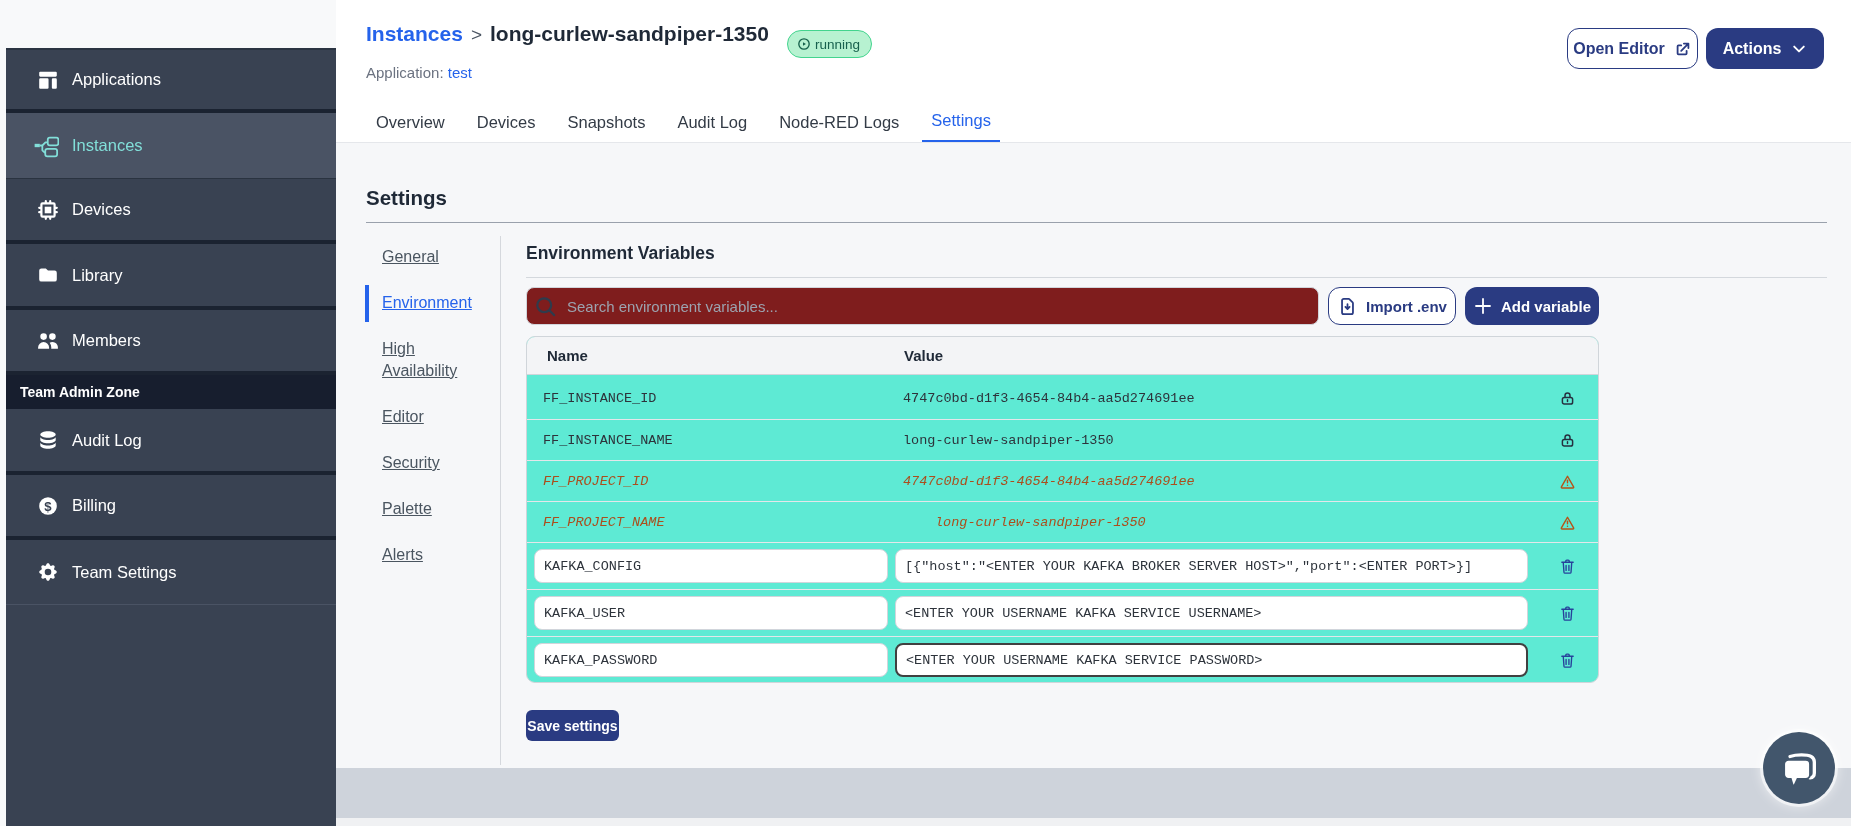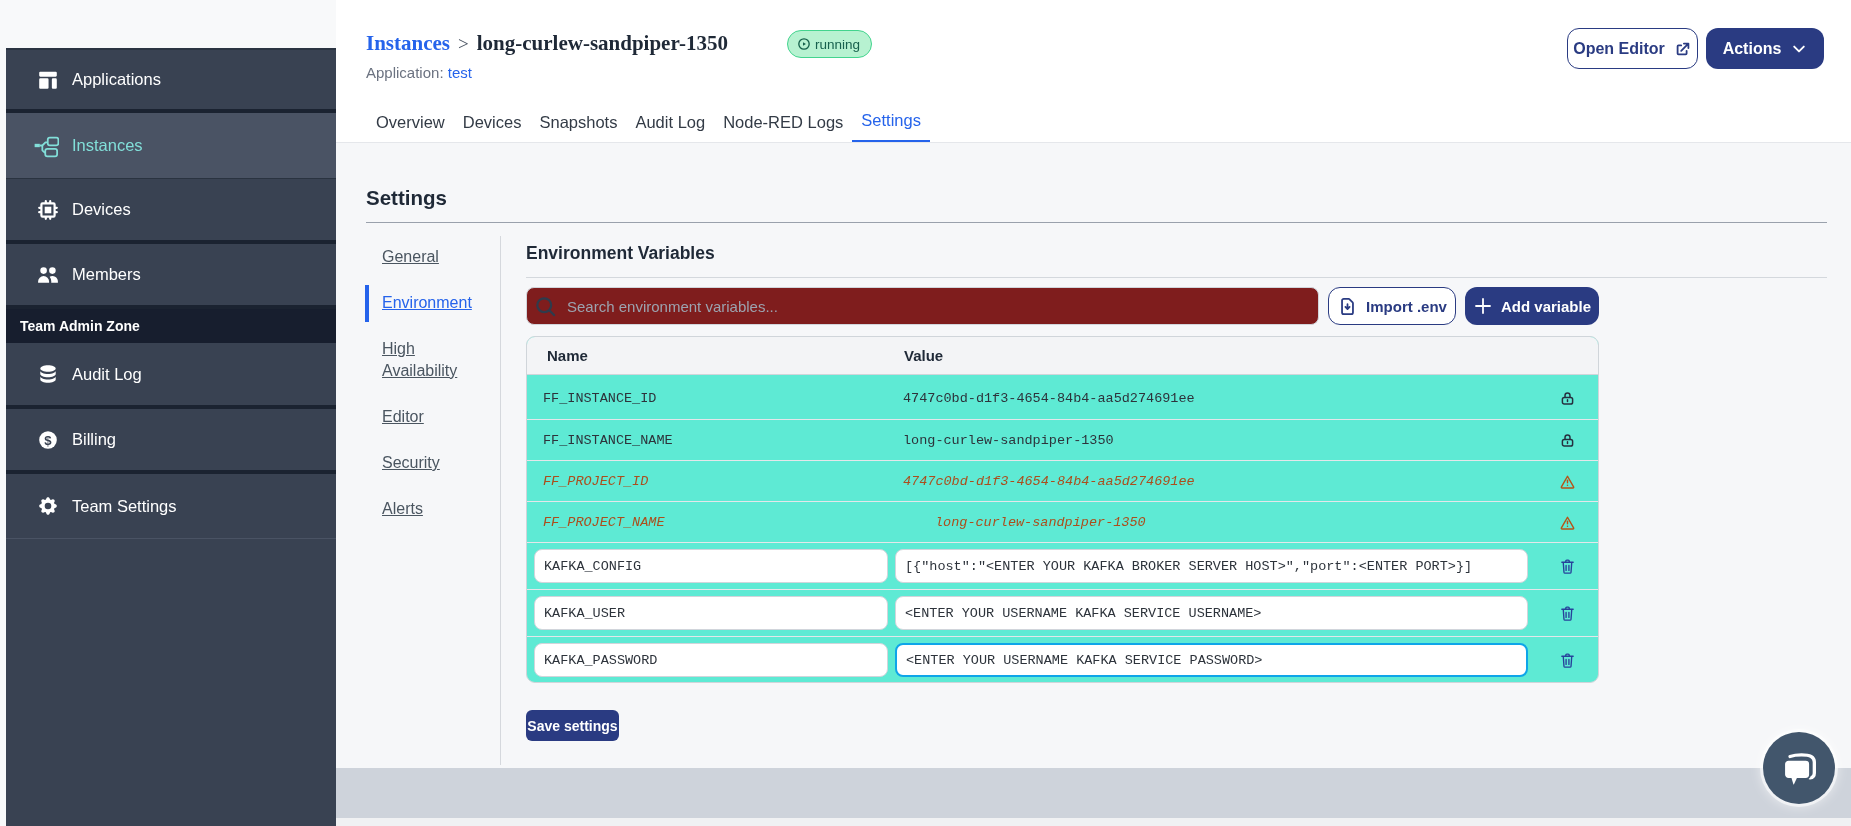--- a/index.html
+++ b/index.html
@@ -12,30 +12,30 @@
 .navitem.active { background:#4a5364; color:#82dfd9; border-bottom:1px solid #2a3340; }
 #adminband { height:34px; background:#171e2e; color:#fff; font-size:14px; font-weight:600; display:flex; align-items:center; padding-left:14px; }
 
 
 #main { position:absolute; left:336px; top:0; width:1515px; height:826px; background:#fff; }
 #graybg { position:absolute; left:0; top:143px; width:1515px; height:625px; background:#f6f7f9; }
 #strip { position:absolute; left:0; top:768px; width:1515px; height:50px; background:#ced3db; }
 #below { position:absolute; left:0; top:818px; width:1515px; height:8px; background:#f0f1f3; }
 
 
-#crumbs { position:absolute; left:30px; top:31px; font-size:21px; font-weight:700; color:#1f2937;font-family:Liberation Serif, serif; }
+#crumbs { position:absolute; left:30px; top:22px; font-size:21px; font-weight:700; color:#1f2937; }
 #crumbs a { color:#2563eb; text-decoration:none; }
 #crumbs .sep { color:#4b5563; font-weight:400; margin:0 8px; font-size:19px; }
 #runpill { position:absolute; left:451px; top:30px; height:28px; padding:0 11px 0 9px; display:flex; align-items:center; background:#b7f2d1; border:1.5px solid #43d48e; border-radius:14px; font-size:13.5px; color:#17604d; }
 #runpill svg { width:14px; height:14px; margin-right:4px; }
 #appline { position:absolute; left:30px; top:64px; font-size:15px; color:#6b7280; }
 #appline a { color:#2563eb; text-decoration:none; }
 
 
-#tabs { position:absolute; left:31px; top:101px; display:flex; }
+#tabs { position:absolute; left:31px; top:101px; display:flex; column-gap:14px; }
 #tabs .tab { font-size:16.5px; color:#333b46; padding:0 9px; height:42px; display:flex; align-items:center; }
 #tabs .tab.active { color:#2563eb; border-bottom:3px solid #2563eb; }
 #tabline { position:absolute; left:0; top:142px; width:1515px; height:1px; background:#e5e7eb; }
 
 
 .btn { position:absolute; display:flex; align-items:center; justify-content:center; border-radius:12px; font-weight:700; }
 #openeditor { left:1231px; top:28px; width:131px; height:41px; background:#fff; border:1px solid #2a3b82; color:#2a3b82; font-size:16px; }
 #openeditor svg { width:18px; height:18px; margin-left:9px; }
 #actions { left:1370px; top:28px; width:118px; height:41px; background:#2a3b82; color:#fff; font-size:16px; }
 #actions svg { width:16px; height:16px; margin-left:10px; }
@@ -68,21 +68,21 @@
 .trow { display:flex; align-items:center; border-bottom:1px solid #e4e7ea; font-size:13.5px; color:#2d333b; }
 .trow .c1 { padding-left:16px; width:368px; flex:0 0 368px; }
 .trow .c2 { padding-left:8px; }
 .trow.warn { color:#ab4e1d; font-style:italic; }
 .icell { margin-left:auto; width:39px; display:flex; justify-content:flex-start; }
 .icell svg { width:17px; height:17px; }
 .inrow { display:flex; align-items:center; border-bottom:1px solid #e4e7ea; }
 .inrow .inp { height:34px; border:1px solid #d1d5db; border-radius:8px; background:#fff; font-family:"Liberation Mono", monospace; font-size:13.5px; color:#2d333b; display:flex; align-items:center; padding-left:9px; }
 .inrow .n { margin-left:7px; width:354px; }
 .inrow .v { margin-left:7px; width:633px; }
-.inrow .v.focus { border:2px solid #0ea5e9; }
+.inrow .v.focus { border:2px solid #404040; }
 
 #saveb { left:190px; top:710px; width:93px; height:31px; background:#2a3b82; color:#fff; font-size:14px; border-radius:6px; white-space:nowrap; }
 
 
 #chat { position:absolute; left:1427px; top:732px; width:72px; height:72px; border-radius:50%; background:#42566c; box-shadow:0 0 0 3px rgba(255,255,255,0.55), 0 0 14px rgba(255,255,255,0.9); display:flex; align-items:center; justify-content:center; }
 </style>
 </head>
 <body>
 <div id="sidebar">
   <div class="navitem" style="height:63px;">
@@ -99,20 +99,26 @@
         <rect x="10.8" y="15.2" width="11.4" height="7.2" rx="2"></rect>
       </svg>
     Instances
   </div>
   <div class="navitem" style="height:65px;">
     <svg viewBox="0 0 20 20" fill="#fff">
         <path d="M13 7H7v6h6V7z"></path>
         <path fill-rule="evenodd" d="M7 2a1 1 0 012 0v1h2V2a1 1 0 112 0v1h2a2 2 0 012 2v2h1a1 1 0 110 2h-1v2h1a1 1 0 110 2h-1v2a2 2 0 01-2 2h-2v1a1 1 0 11-2 0v-1H9v1a1 1 0 11-2 0v-1H5a2 2 0 01-2-2v-2H2a1 1 0 110-2h1V9H2a1 1 0 010-2h1V5a2 2 0 012-2h2V2zM5 5h10v10H5V5z" clip-rule="evenodd"></path>
       </svg>
     Devices
+  </div>
+  <div class="navitem" style="height:66px;">
+    <svg viewBox="0 0 20 20" fill="#fff">
+        <path d="M2 6a2 2 0 012-2h4l2 2h6a2 2 0 012 2v6a2 2 0 01-2 2H4a2 2 0 01-2-2V6z"></path>
+      </svg>
+    Library
   </div>
   <div class="navitem" style="height:65px;">
     <svg viewBox="0 0 20 20" fill="#fff">
         <path d="M9 6a3 3 0 11-6 0 3 3 0 016 0zM17 6a3 3 0 11-6 0 3 3 0 016 0zM12.93 17c.046-.327.07-.66.07-1a6.97 6.97 0 00-1.5-4.33A5 5 0 0119 16v1h-6.07zM6 11a5 5 0 015 5v1H1v-1a5 5 0 015-5z"></path>
       </svg>
     Members
   </div>
   <div id="adminband">Team Admin Zone</div>
   <div class="navitem" style="height:66px;">
     <svg viewBox="0 0 20 20" fill="#fff">
@@ -176,20 +182,21 @@
 
   <div id="settingsh">Settings</div>
   <div id="hr1"></div>
 
   <div id="subnav">
     <div class="sn">General</div>
     <div class="sn active">Environment</div>
     <div class="sn">High Availability</div>
     <div class="sn">Editor</div>
     <div class="sn">Security</div>
+    <div class="sn">Palette</div>
     <div class="sn">Alerts</div>
   </div>
   <div id="vline"></div>
 
   <div id="envh">Environment Variables</div>
   <div id="hr2"></div>
 
   <div id="search">
     <svg viewBox="0 0 20 20" fill="none" stroke="#2f3b4c" stroke-width="2.1">
         <circle cx="8.8" cy="8.8" r="6.6"></circle>

